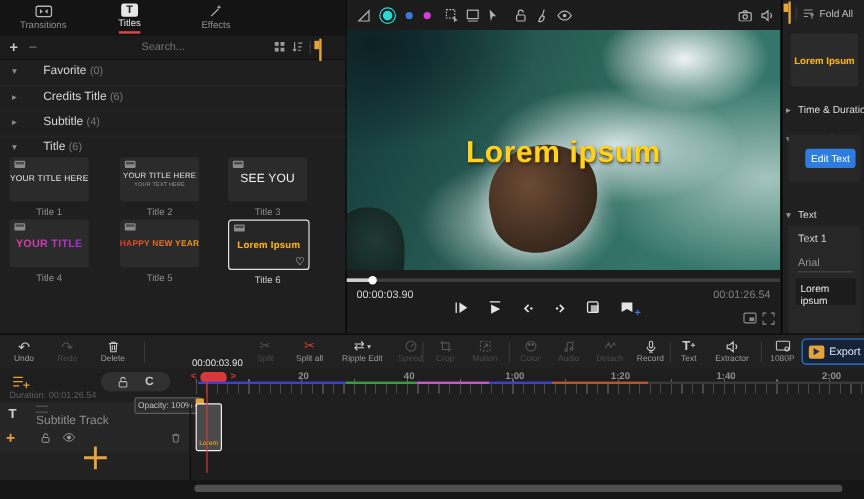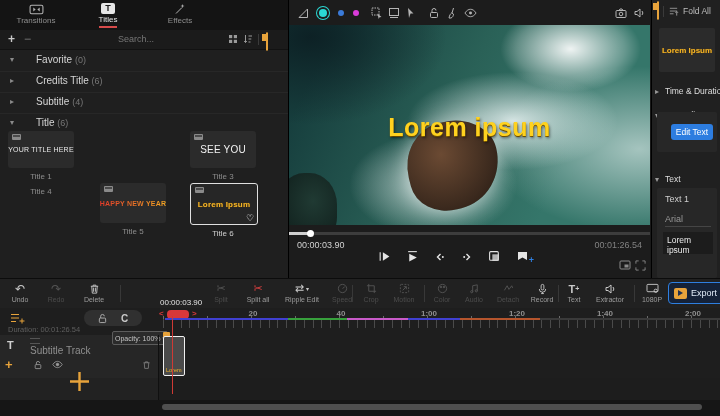--- a/index.html
+++ b/index.html
@@ -214,28 +214,40 @@
       <span class="clabel"><span>Title</span> <span class="ccount">(6)</span></span>
     </div>
 
     <div class="cell" style="left:8px;top:131px;">
       <div class="thumb">
           <span class="badge"></span>
         <span class="pv">YOUR TITLE HERE</span>
         </div>
       <span class="cname">Title 1</span>
     </div>
+    <div class="cell" style="left:100px;top:131px;">
+      <div class="thumb">
+          <span class="badge"></span>
+        <span class="pv t2a">YOUR TITLE HERE</span>
+        <span class="pv t2b">YOUR TEXT HERE</span>
+        </div>
+      <span class="cname">Title 2</span>
+    </div>
     <div class="cell" style="left:190px;top:131px;">
       <div class="thumb">
           <span class="badge"></span>
         <span class="pv t3">SEE YOU</span>
         </div>
       <span class="cname">Title 3</span>
     </div>
     <div class="cell" style="left:8px;top:183px;">
+      <div class="thumb" style="height:40px;">
+          <span class="badge"></span>
+        <span class="pv t4">YOUR TITLE</span>
+        </div>
       <span class="cname">Title 4</span>
     </div>
     <div class="cell" style="left:100px;top:183px;">
       <div class="thumb" style="height:40px;">
           <span class="badge"></span>
         <span class="pv t5">HAPPY NEW YEAR</span>
         </div>
       <span class="cname">Title 5</span>
     </div>
     <div class="cell" style="left:190px;top:183px;">

